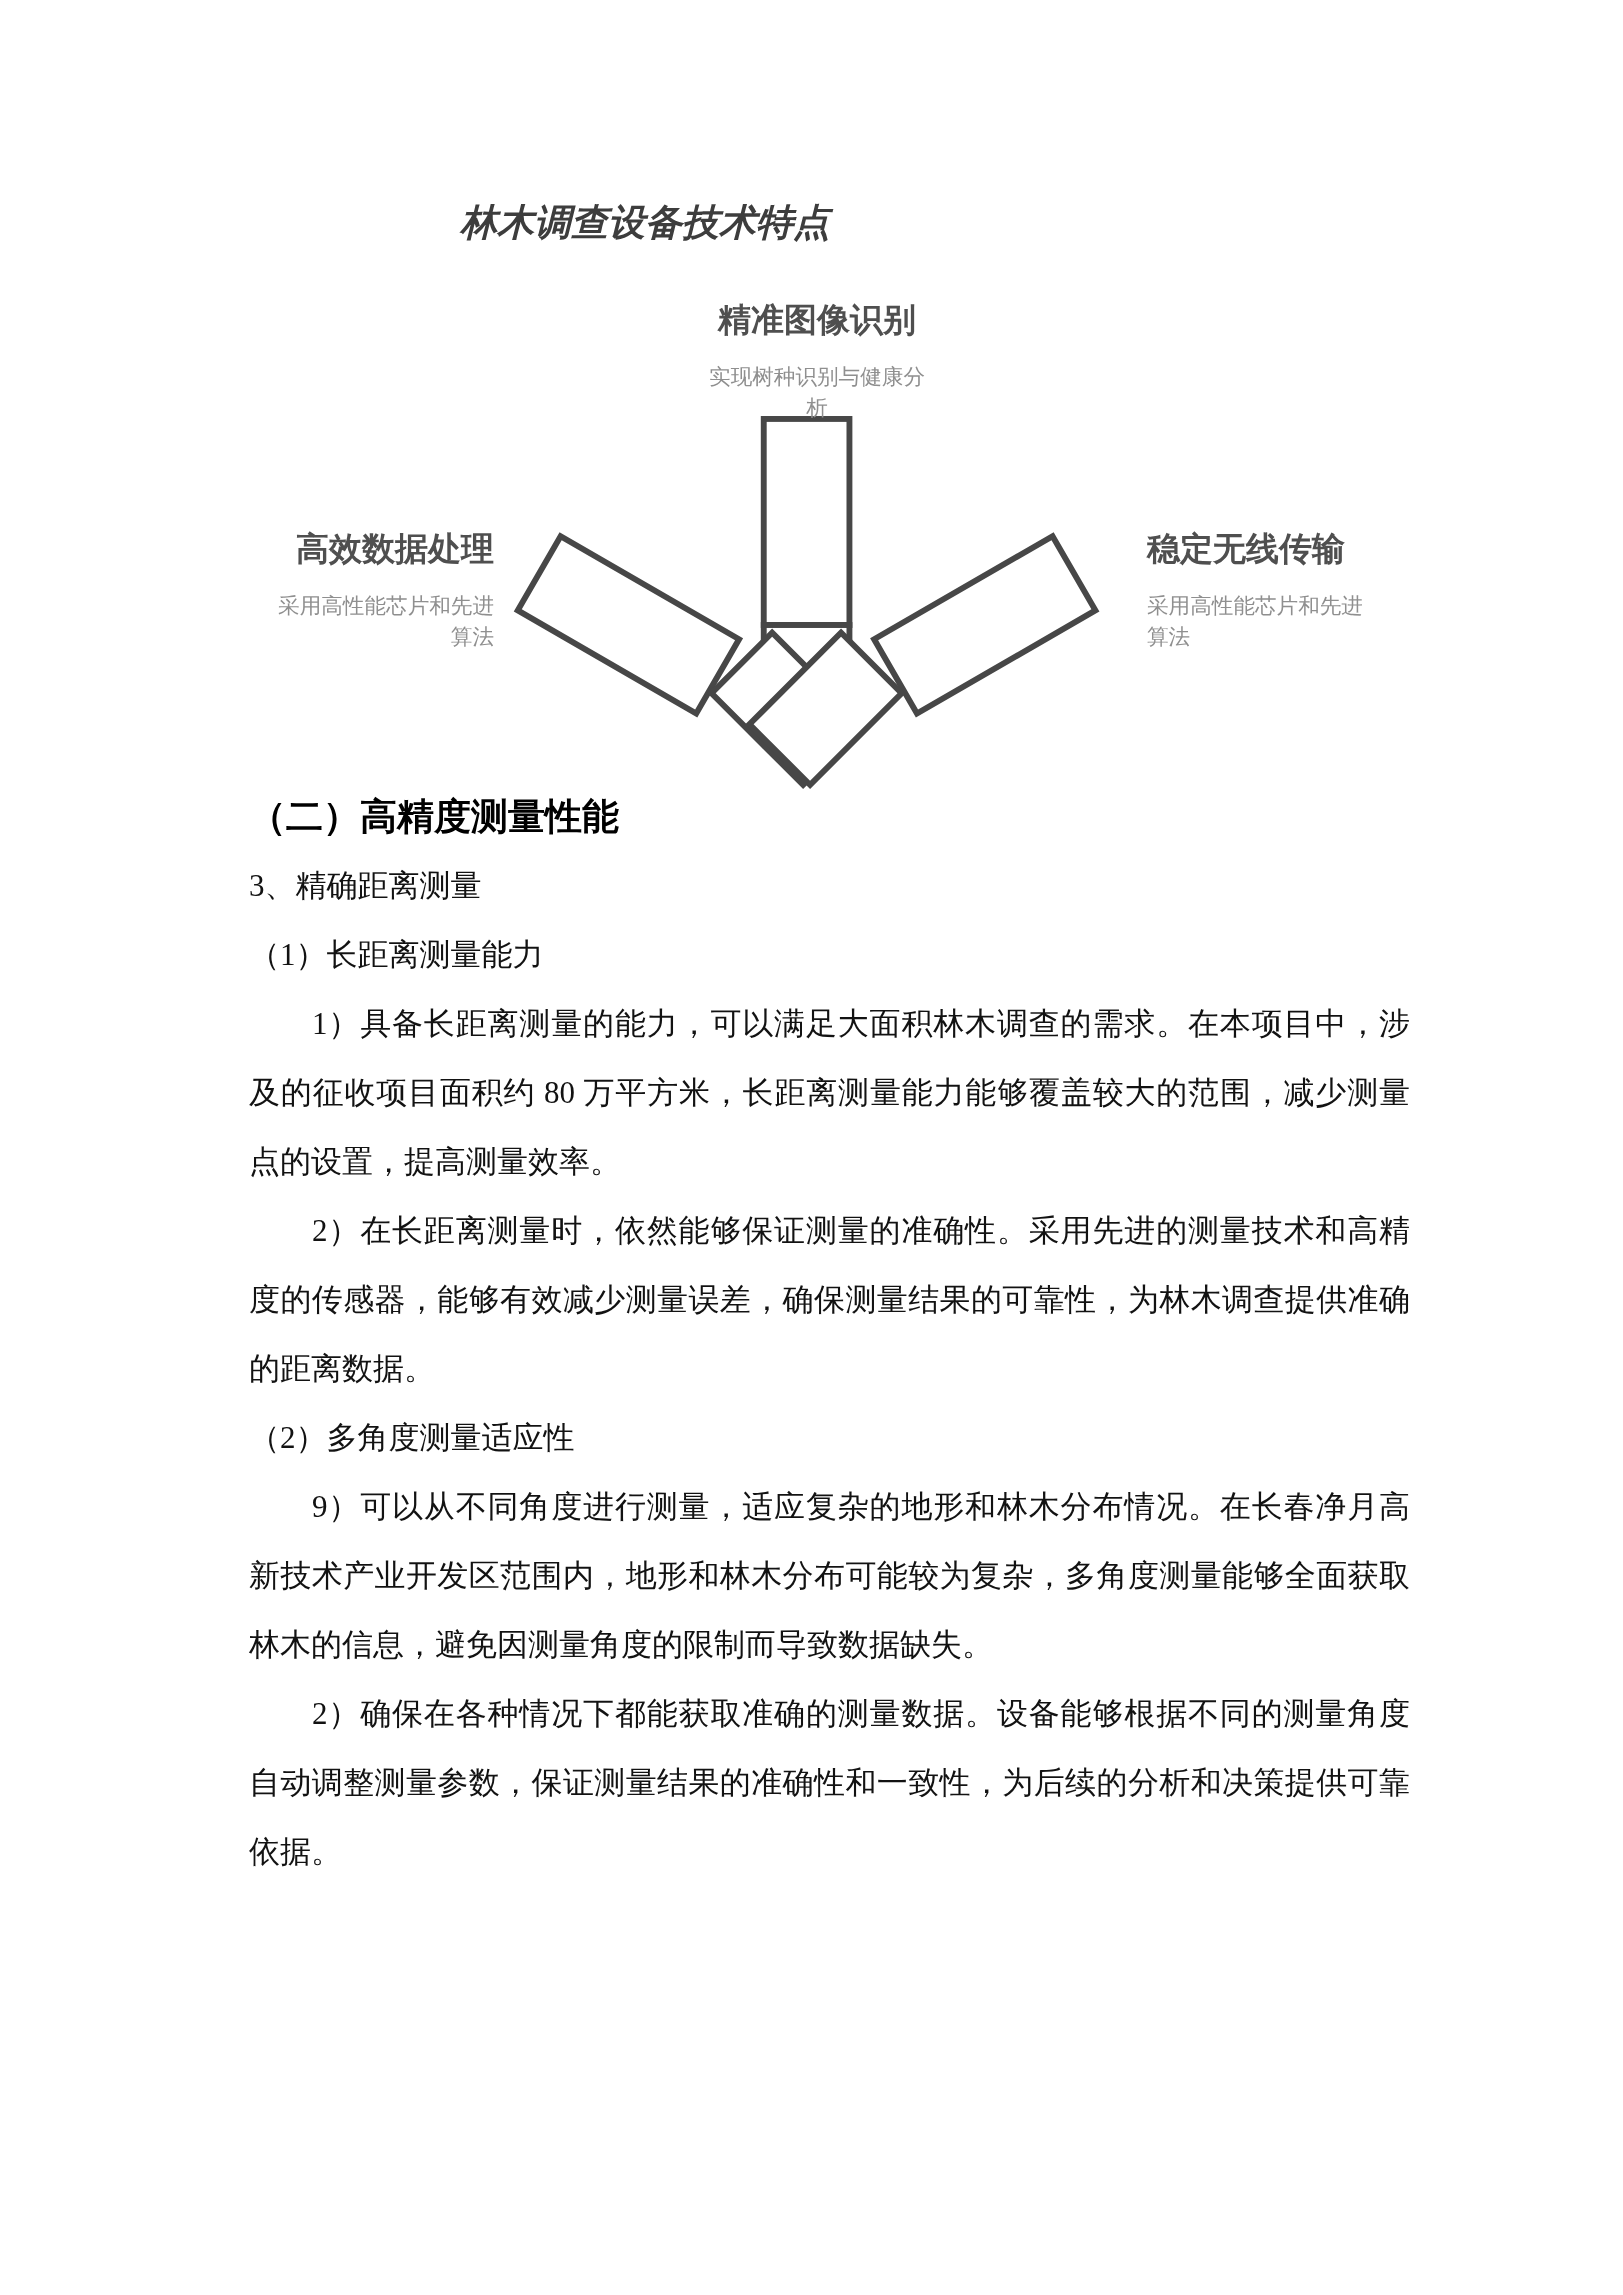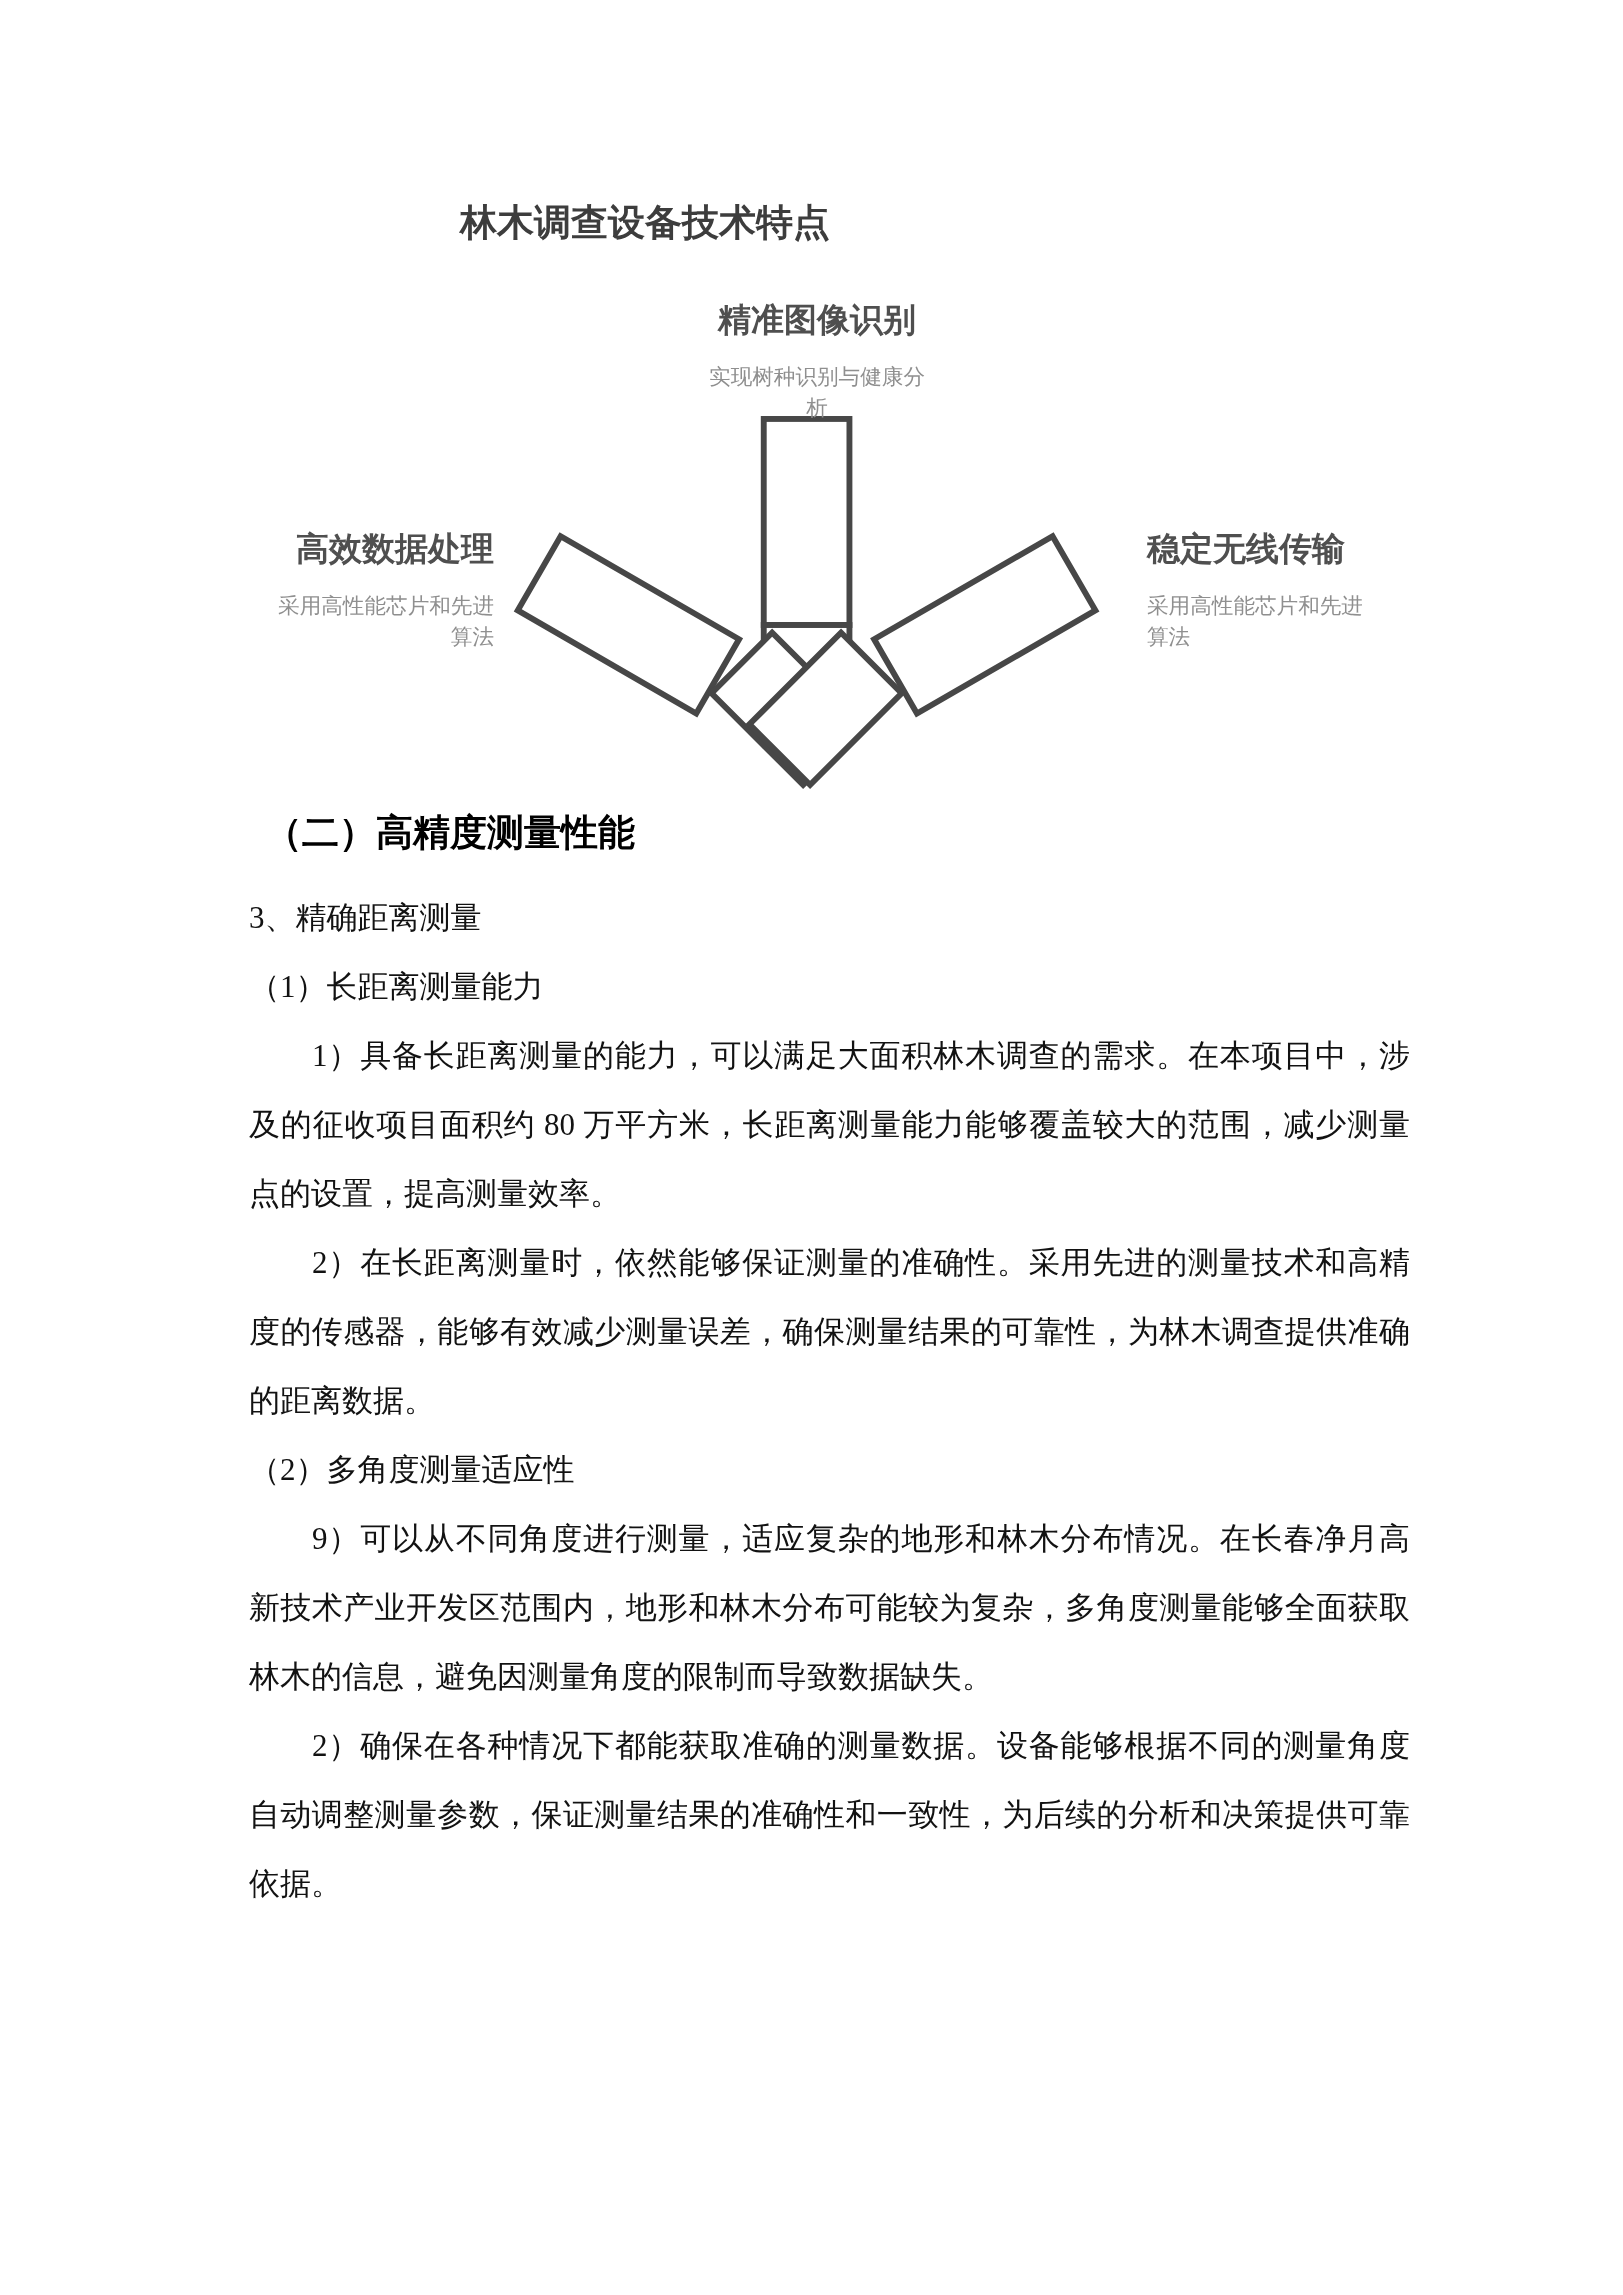--- a/index.html
+++ b/index.html
@@ -17,20 +17,21 @@
   .doc-title {
     position: absolute;
     top: 200px;
     left: 0;
     width: 1290px;
     text-align: center;
     font-size: 37px;
     font-weight: 700;
     color: #3d3d3d;
     line-height: 1.25;
+    font-style: italic;
   }
 
   
   .diagram { position: absolute; top: 0; left: 0; width: 1623px; height: 851px; }
   .diagram svg { position: absolute; top: 0; left: 0; }
 
   .feature { position: absolute; }
   .feature .feat-title {
     font-size: 33px;
     font-weight: 700;
@@ -53,21 +54,21 @@
   .feature-right .feat-desc { text-align: left; }
 
   
   .doc-body {
     position: absolute;
     top: 782px;
     left: 249px;
     width: 1161px;
   }
   .doc-body h2 {
-    margin: 16px;
+    margin: 0;
     font-size: 37px;
     font-weight: 700;
     color: #000000;
     line-height: 69px;
   }
   .doc-body h3, .doc-body h4 {
     margin: 0;
     font-size: 31px;
     font-weight: 400;
     color: #121212;

